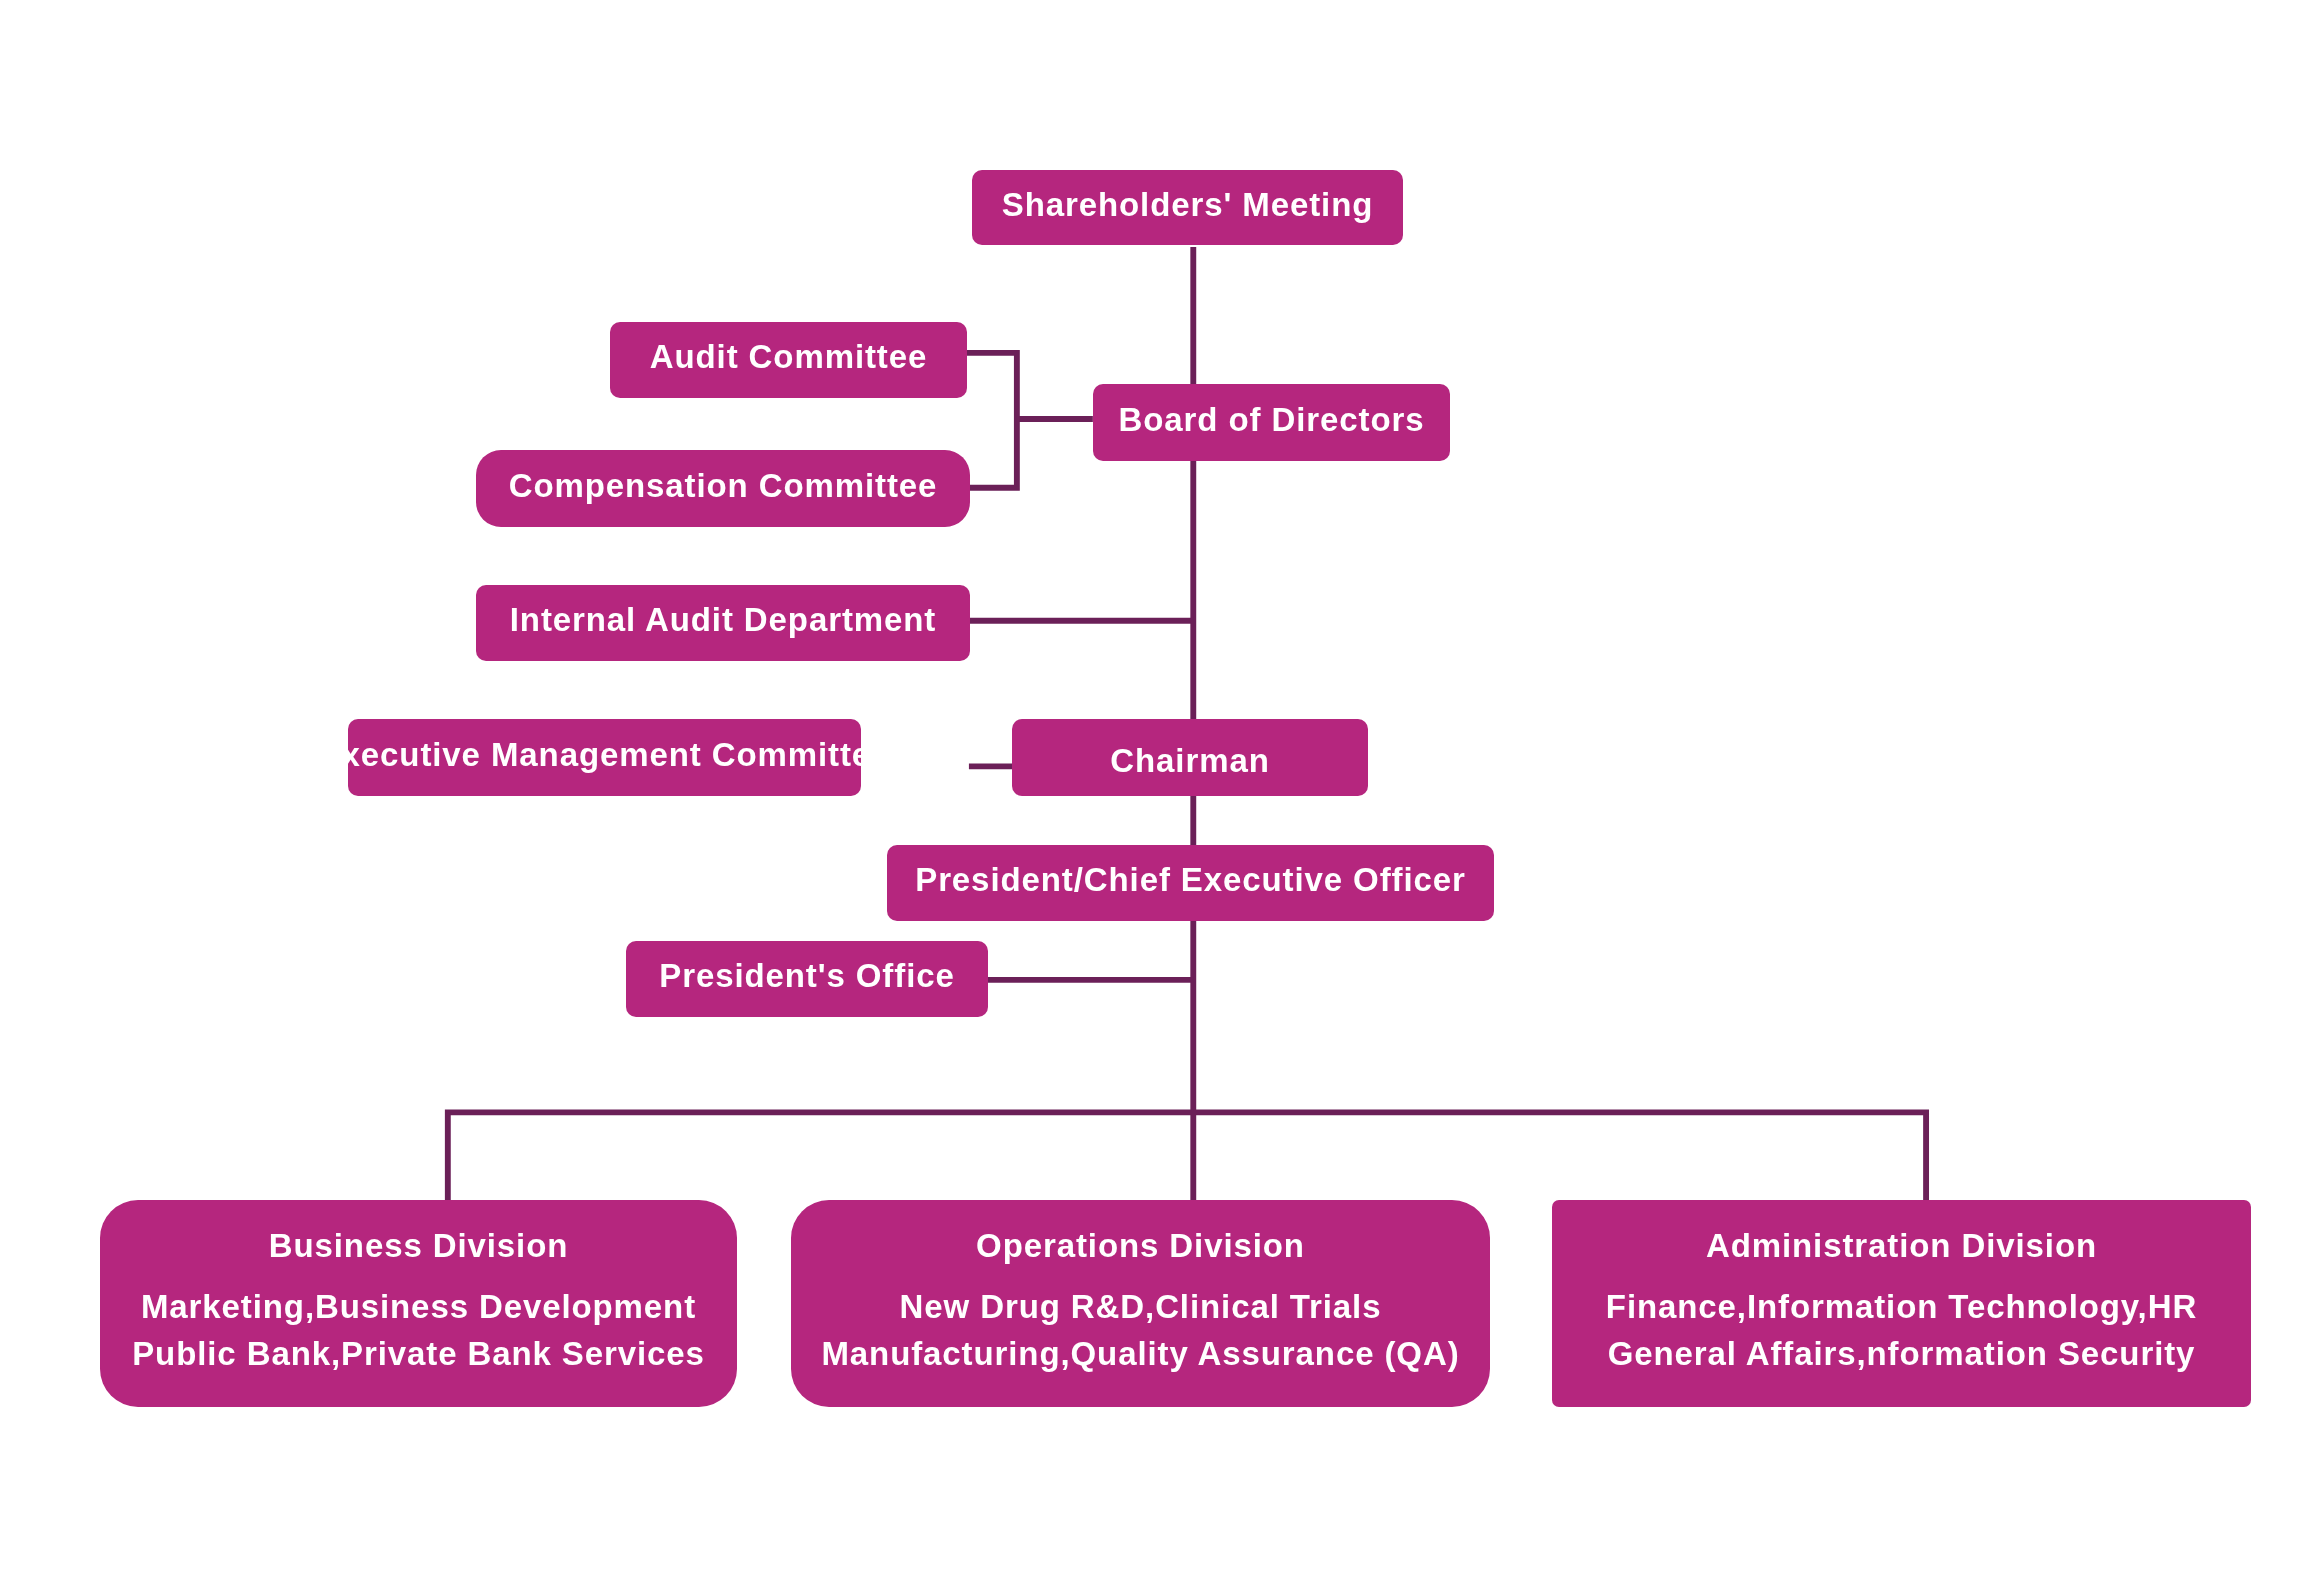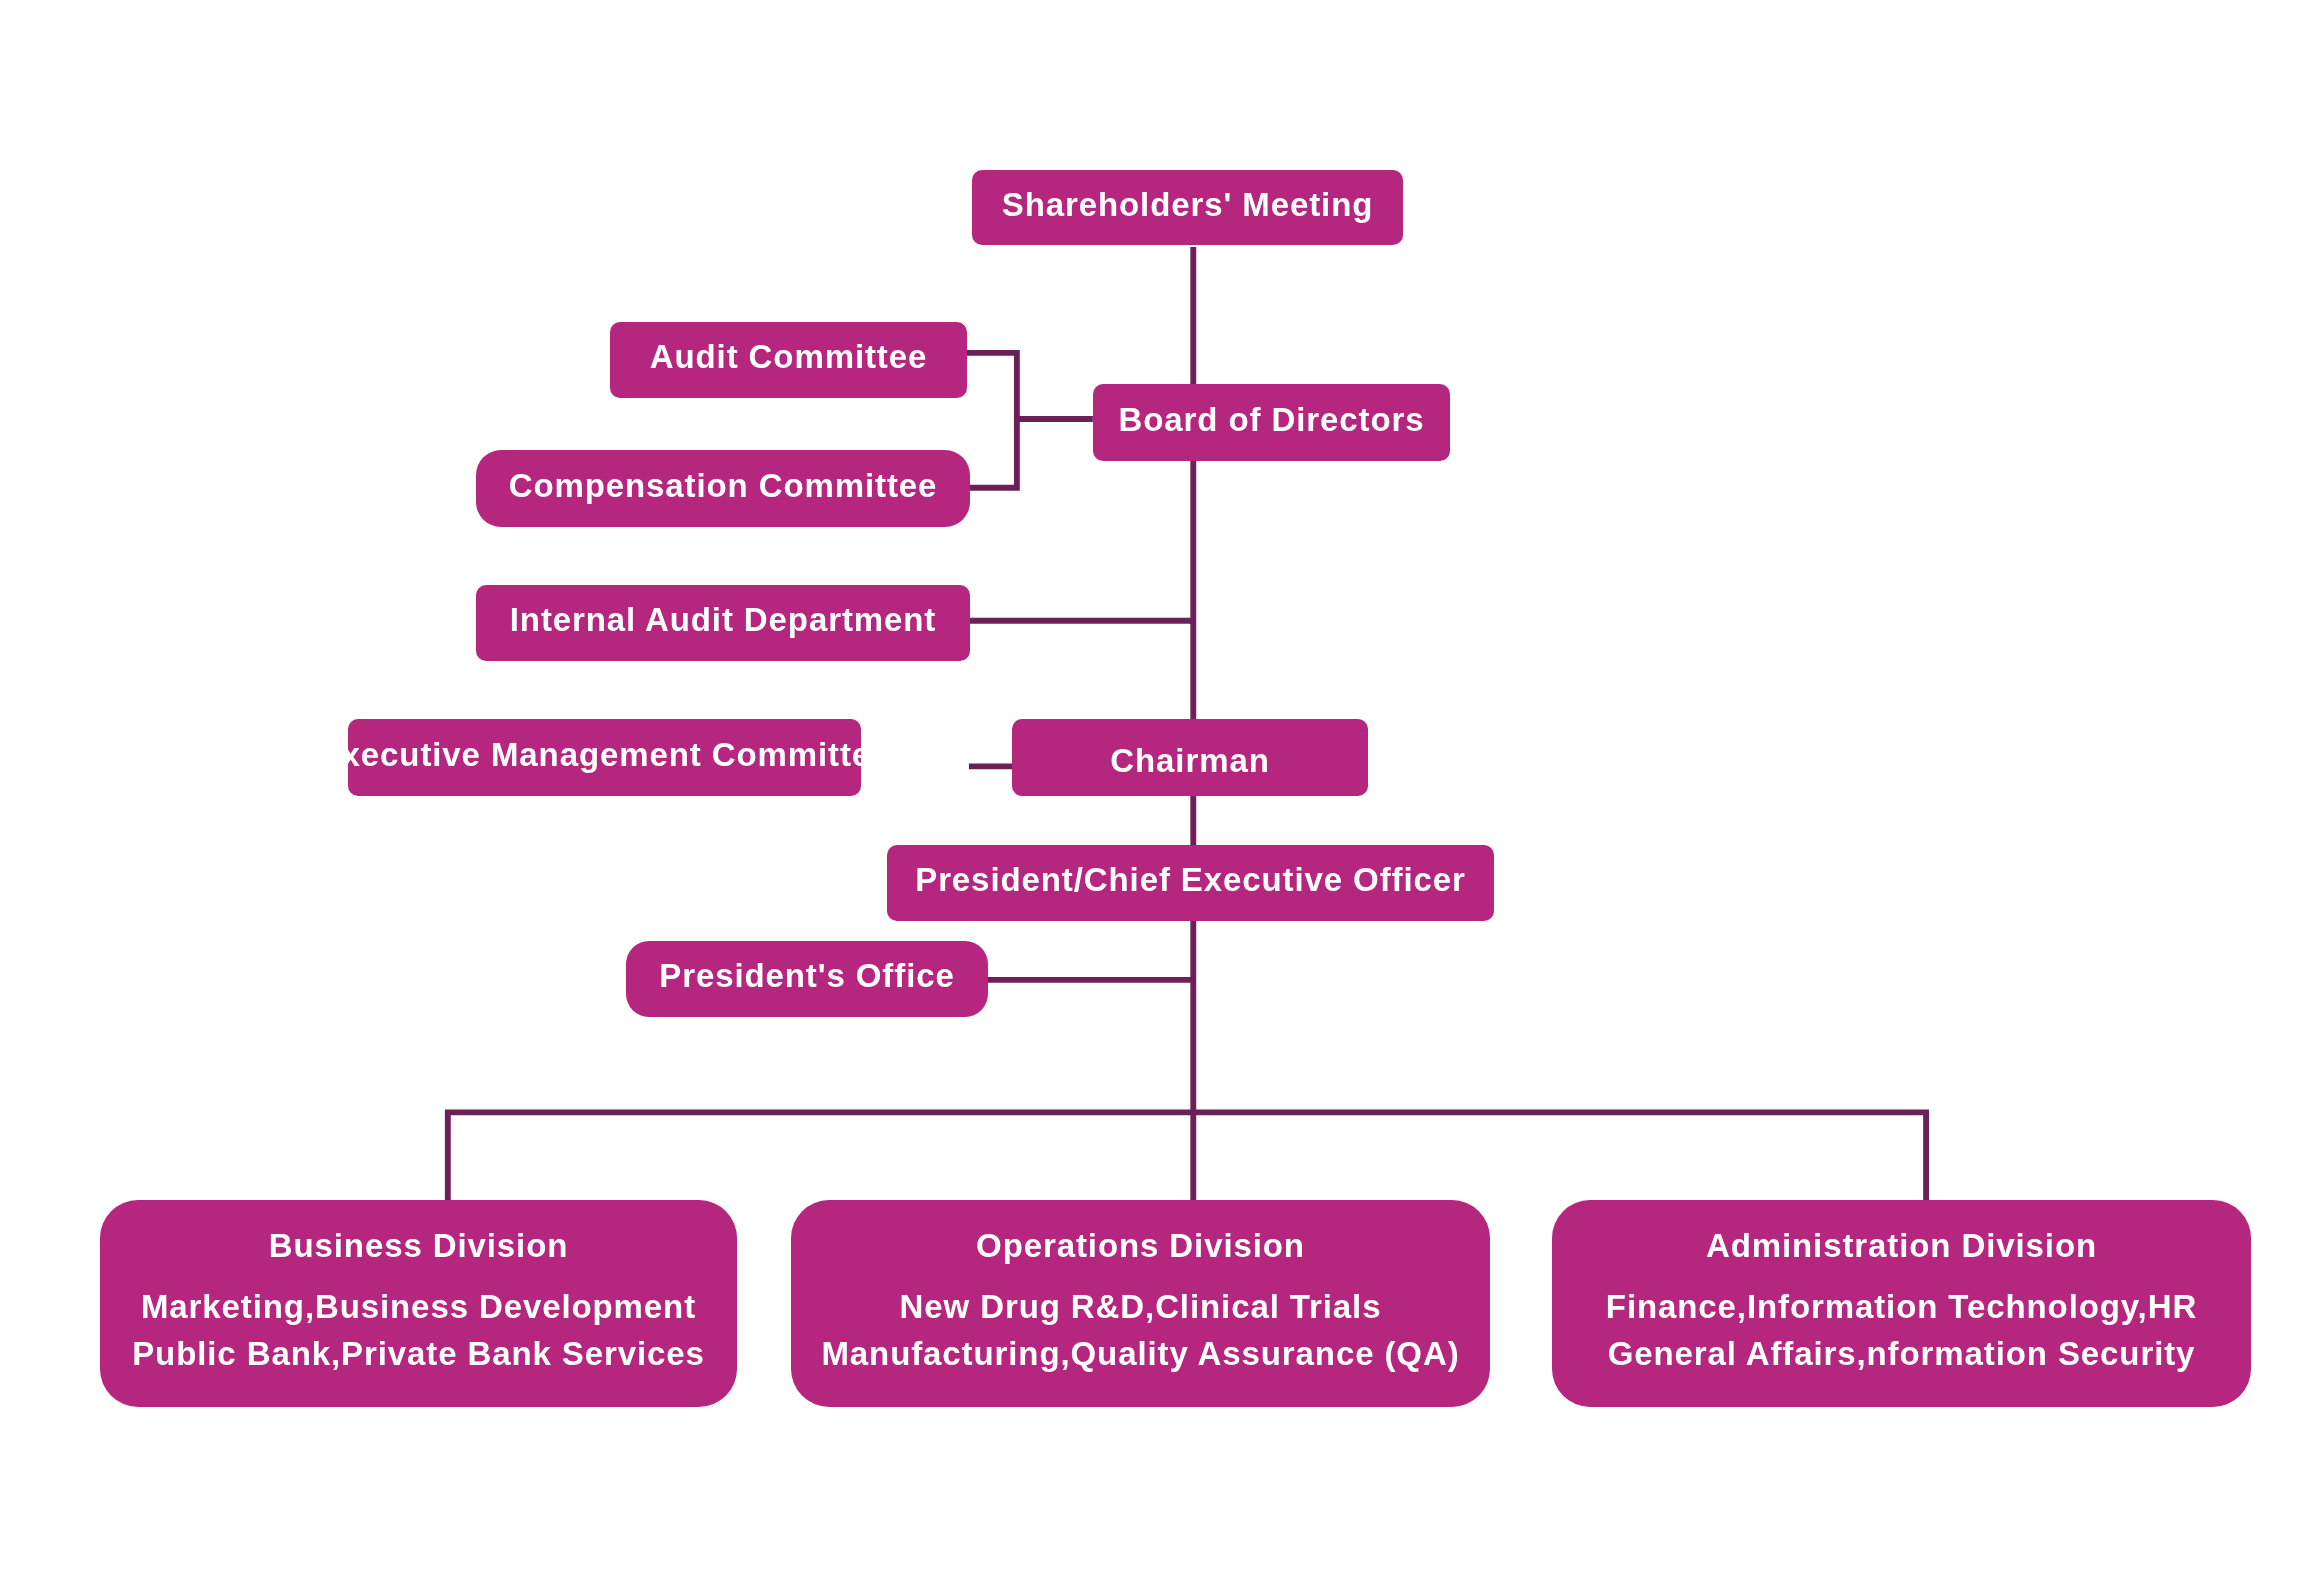--- a/index.html
+++ b/index.html
@@ -23,24 +23,24 @@
 
   
   #n-shareholders { left: 972px; top: 170px; width: 431px; height: 75px; }
   #n-audit        { left: 610px;  top: 322px; width: 357px; height: 76px; }
   #n-board        { left: 1093px; top: 384px; width: 357px; height: 77px; }
   #n-compensation { left: 476px;  top: 450px; width: 494px; height: 77px; }
   #n-internal     { left: 476px;  top: 585px; width: 494px; height: 76px; }
   #n-exec         { left: 348px;  top: 719px; width: 513px; height: 77px; }
   #n-chairman     { left: 1012px; top: 719px; width: 356px; height: 77px; padding-top: 7.2px; padding-bottom: 0; }
   #n-ceo          { left: 887px;  top: 845px; width: 607px; height: 76px; }
-  #n-office       { left: 626px;  top: 941px; width: 362px; height: 76px; border-radius: 23px; }
+  #n-office       { left: 626px;  top: 941px; width: 362px; height: 76px; }
   #n-business     { left: 100px;  top: 1200px; width: 637px; height: 207px; }
   #n-operations   { left: 791px;  top: 1200px; width: 699px; height: 207px; }
-  #n-admin        { left: 1552px; top: 1200px; width: 699px; height: 207px; }
+  #n-admin        { left: 1552px; top: 1200px; width: 699px; height: 207px; border-radius: 7px; }
 </style>
 </head>
 <body>
 
 <svg id="connectors" viewBox="0 0 2560 1754">
   <g stroke="#6b2058" stroke-width="6.5" fill="none" stroke-linecap="butt">
 
     <line x1="1319" y1="273" x2="1319" y2="1327"></line>
 
     <polyline points="1068,390 1124,390 1124,539 1071,539"></polyline>

